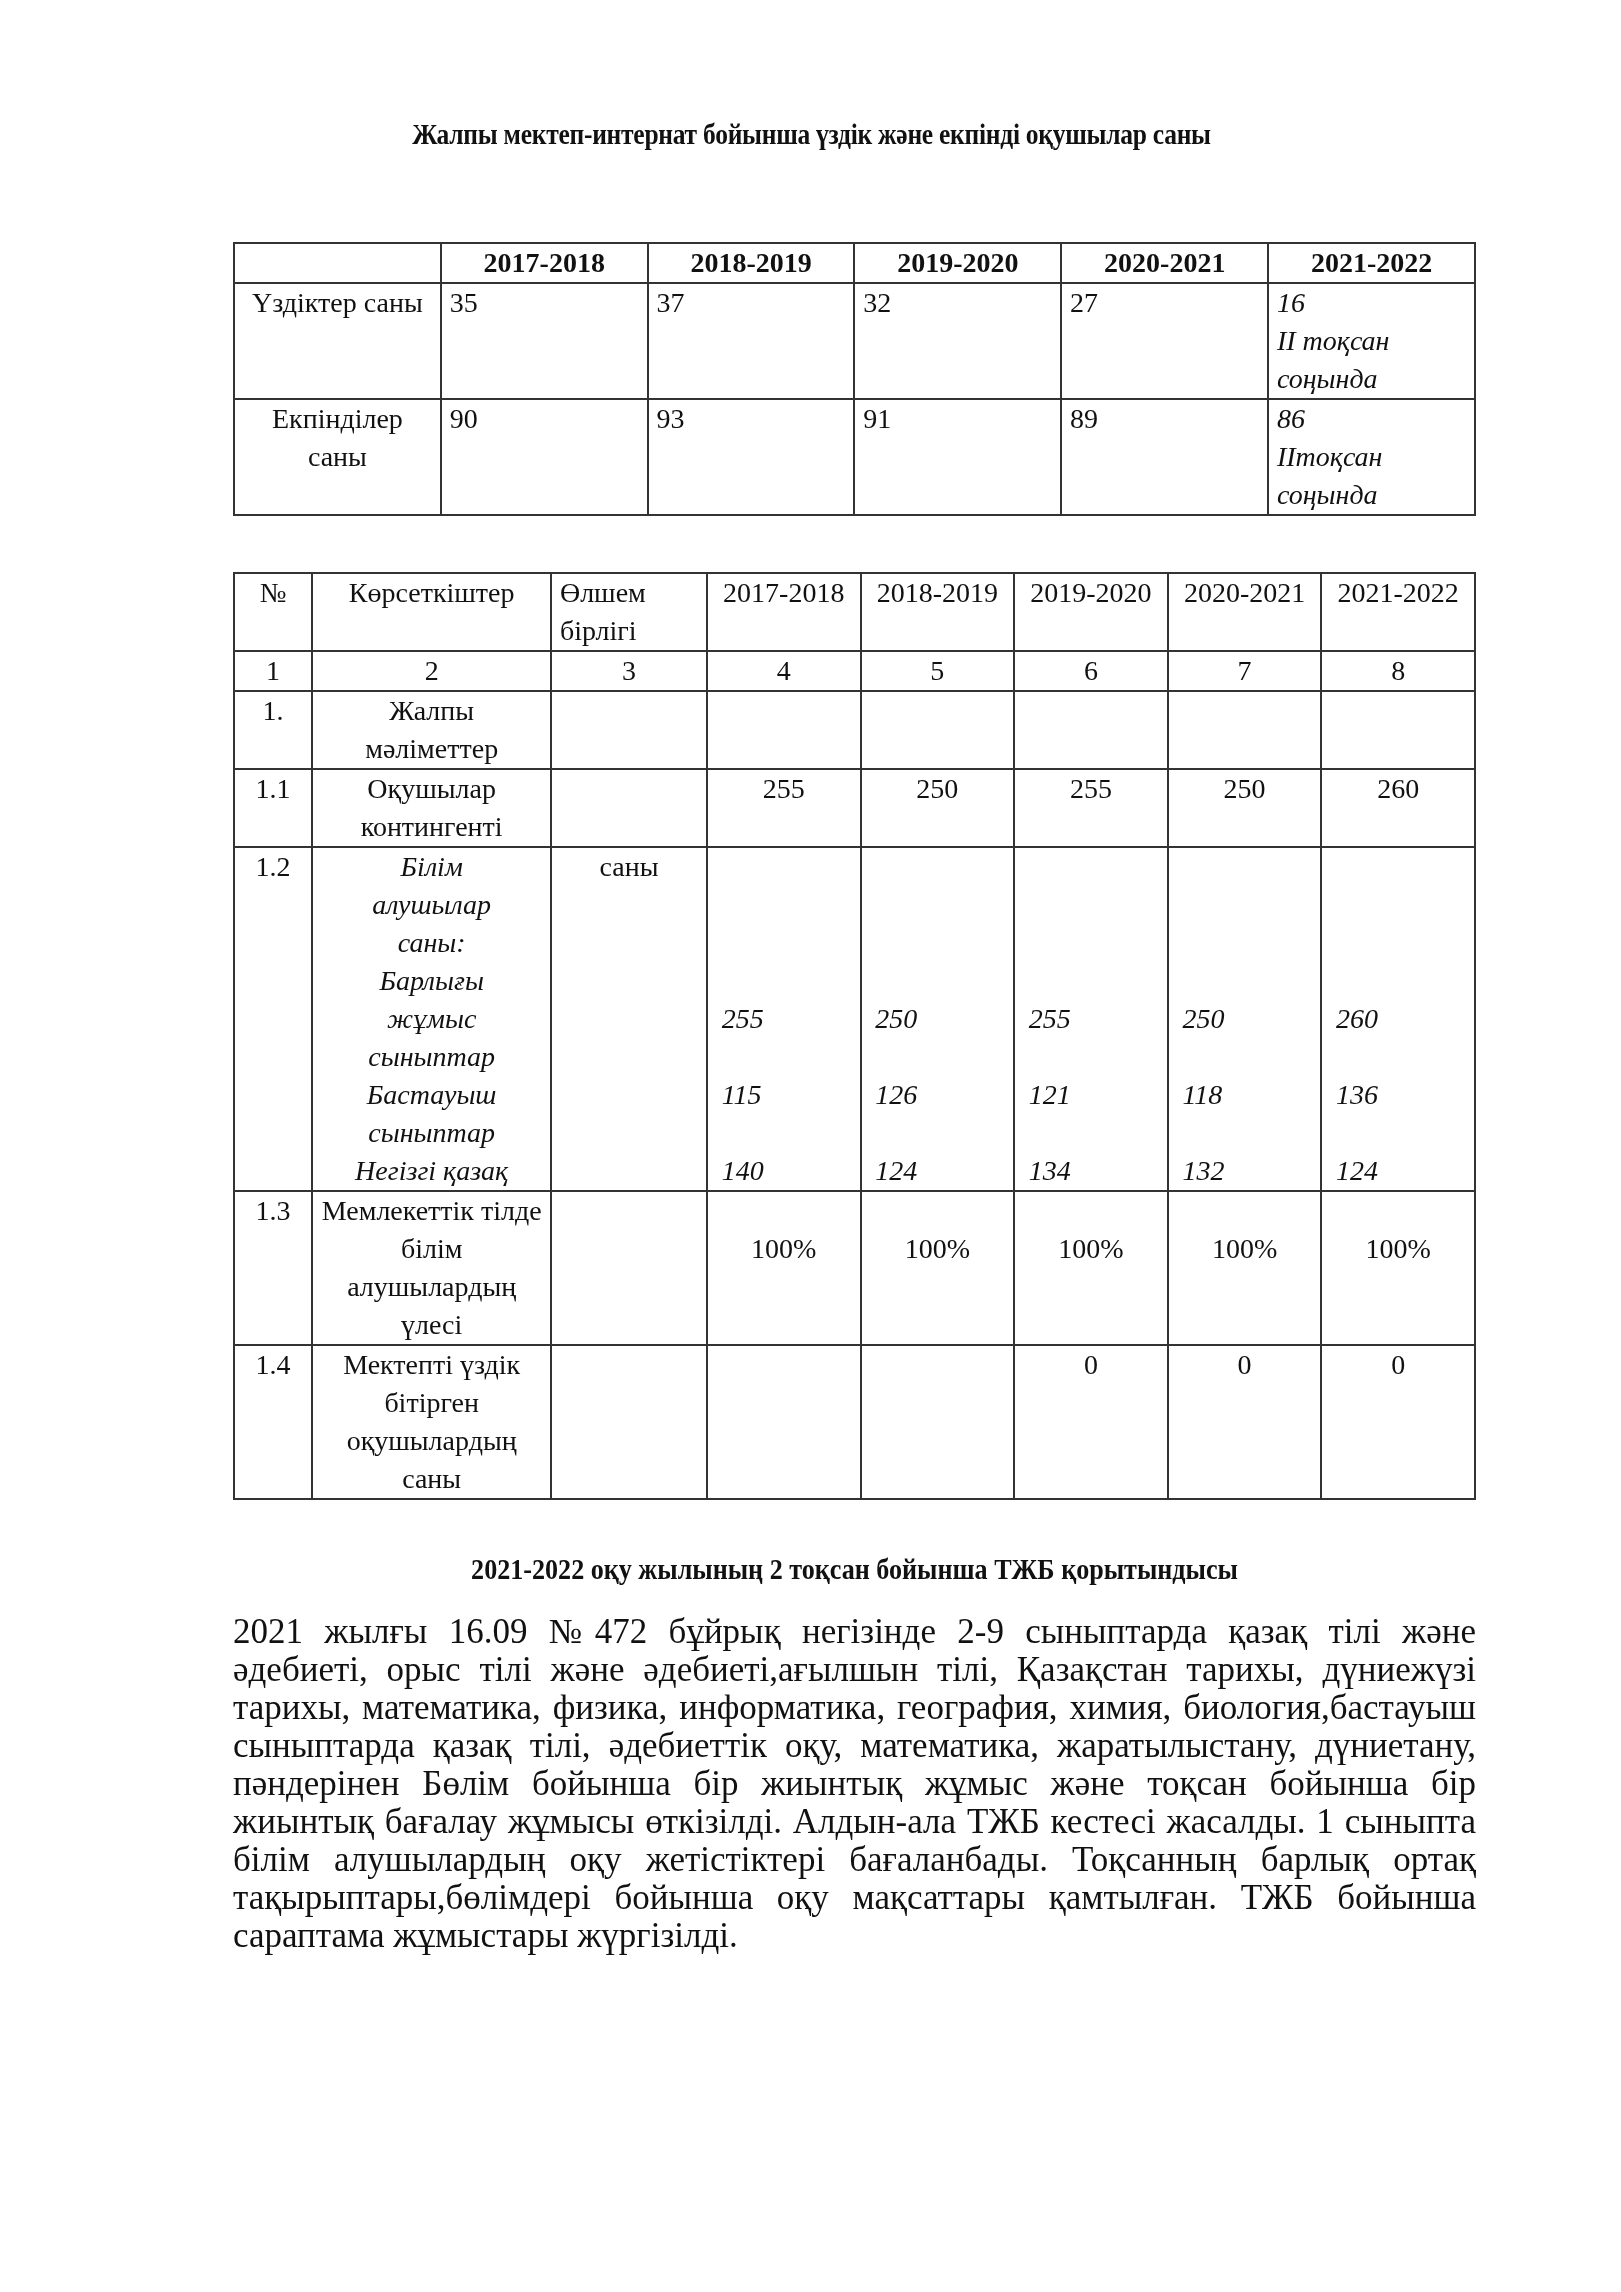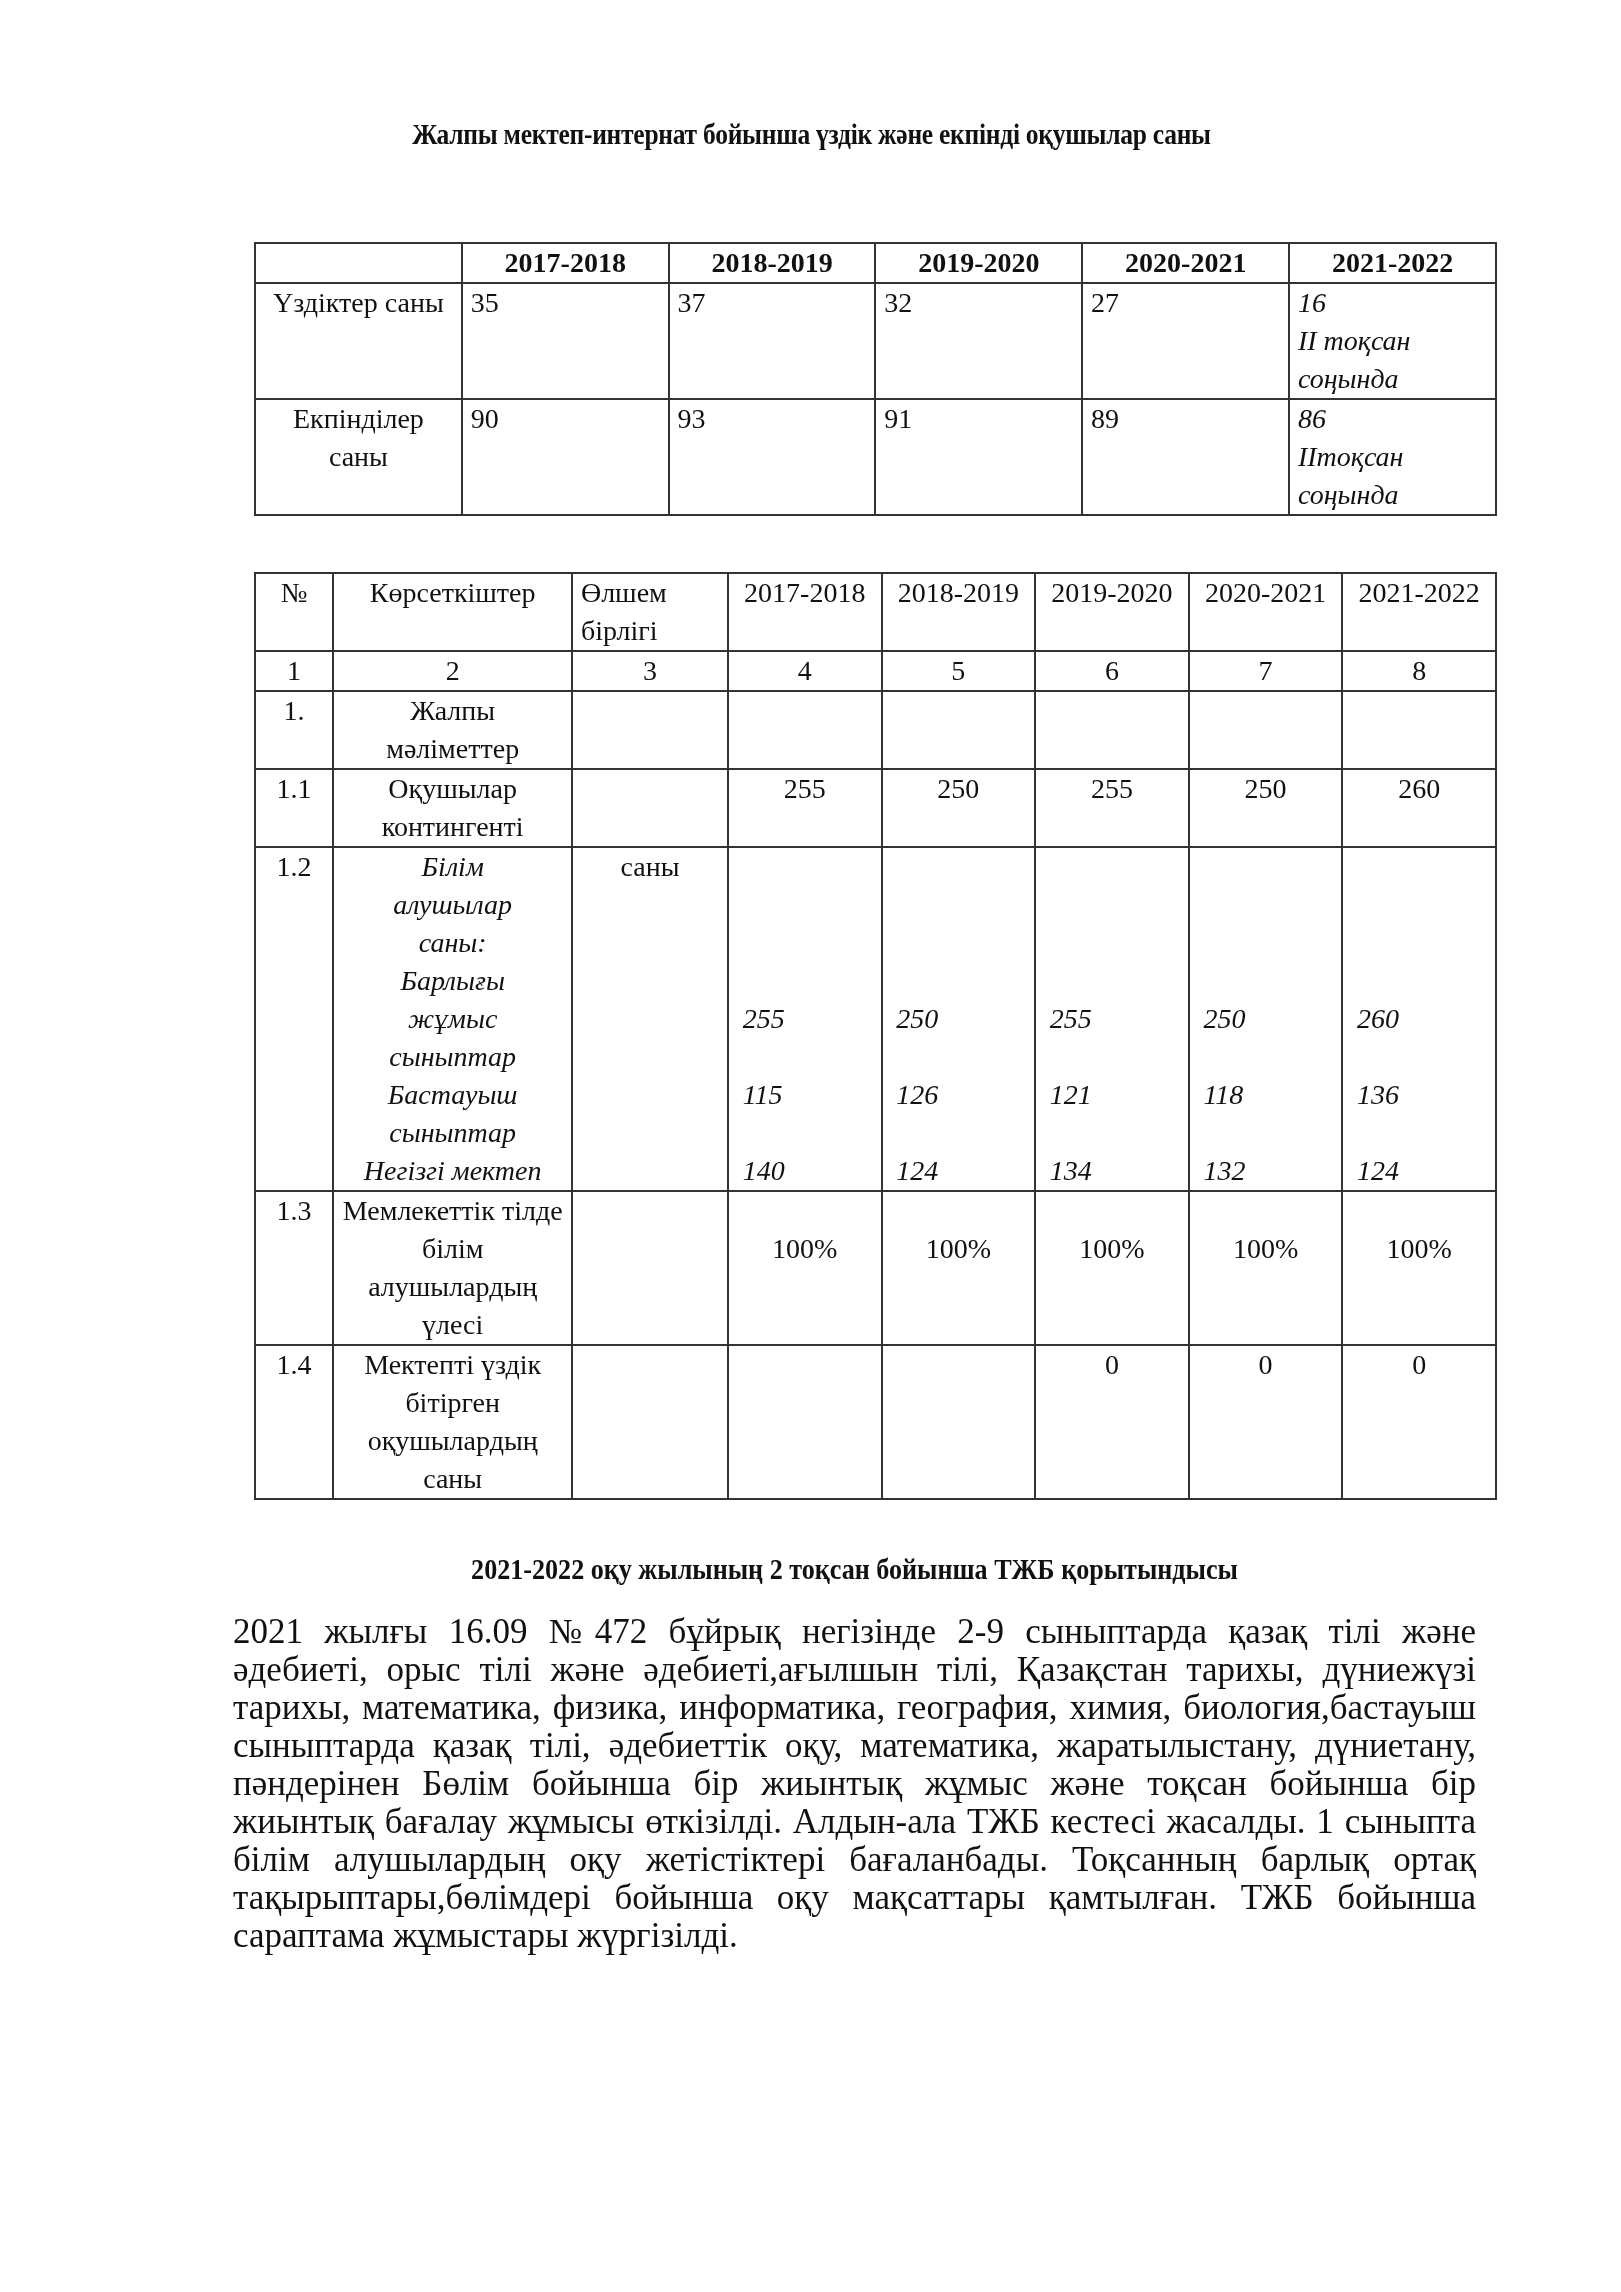--- a/index.html
+++ b/index.html
@@ -5,21 +5,21 @@
   html, body { margin: 0; padding: 0; background: #ffffff; }
   body {
     width: 1621px; height: 2293px; position: relative; overflow: hidden;
     font-family: "Liberation Serif", "DejaVu Serif", serif; color: #111;
   }
   .title {
     position: absolute; left: 233px; top: 118px; width: 1157px;
     text-align: center; font-weight: bold; font-size: 29px; letter-spacing: -0.3px;
     transform: scaleX(0.88); transform-origin: center;
   }
-  table { border-collapse: collapse; position: absolute; margin-left: 21px; }
+  table { border-collapse: collapse; position: absolute; }
   td, th { border: 2px solid #333; font-size: 28px; line-height: 38px; vertical-align: top; padding: 0 7.8px; font-weight: normal; }
   
   #t1 { left: 233px; top: 242px; width: 1243px; }
   #t1 th { font-weight: bold; text-align: center; height: 37px; }
   #t1 td.lbl { text-align: center; width: 186px; }
   #t1 td.num { text-align: left; width: 186px; }
   #t1 tr.r { height: 115px; }
   
   #t2 { left: 233px; top: 572px; width: 1243px; }
   #t2 td { text-align: center; }
@@ -128,21 +128,21 @@
     <td>1.2</td>
     <td>
       <span class="line">Білім</span>
       <span class="line">алушылар</span>
       <span class="line">саны:</span>
       <span class="line">Барлығы</span>
       <span class="line">жұмыс</span>
       <span class="line">сыныптар</span>
       <span class="line">Бастауыш</span>
       <span class="line">сыныптар</span>
-      <span class="line">Негізгі мектеп</span>
+      <span class="line">Негізгі қазақ</span>
     </td>
     <td style="text-align:center">саны</td>
     <td class="multi">
       <span class="gap"></span>
           <span class="gap"></span>
           <span class="gap"></span>
           <span class="gap"></span>
       <span class="line">255</span>
           <span class="gap"></span>
       <span class="line">115</span>

